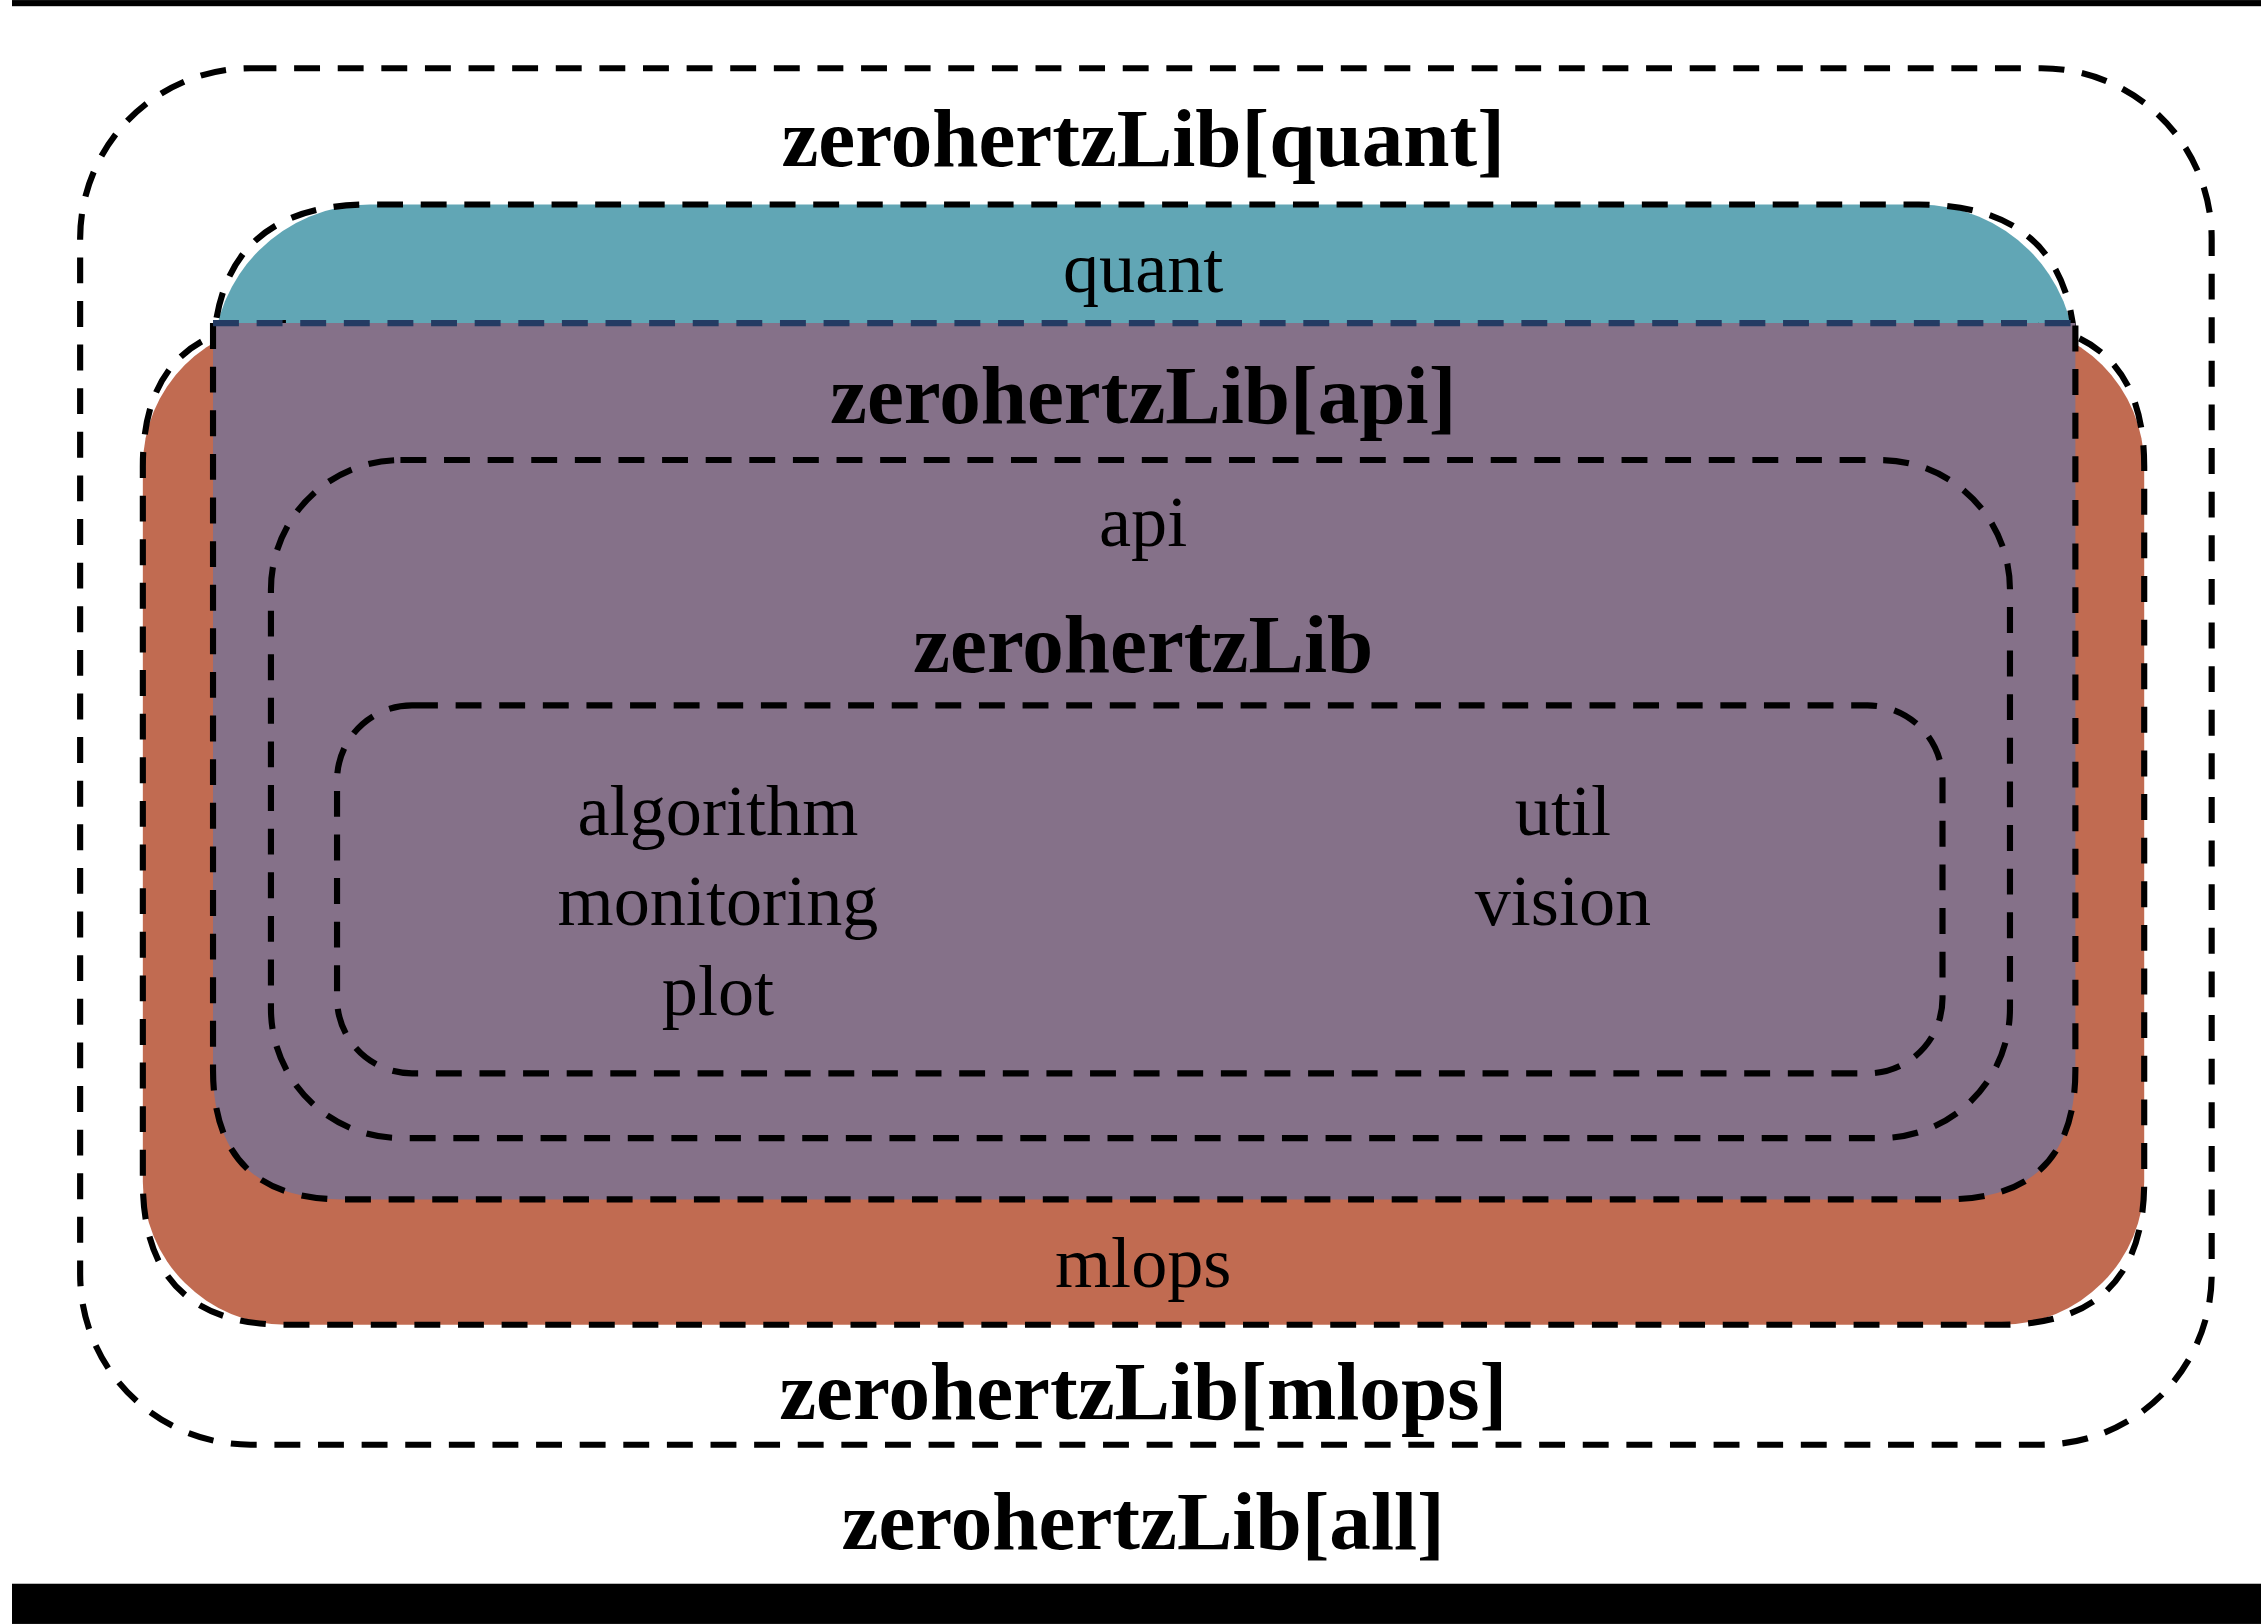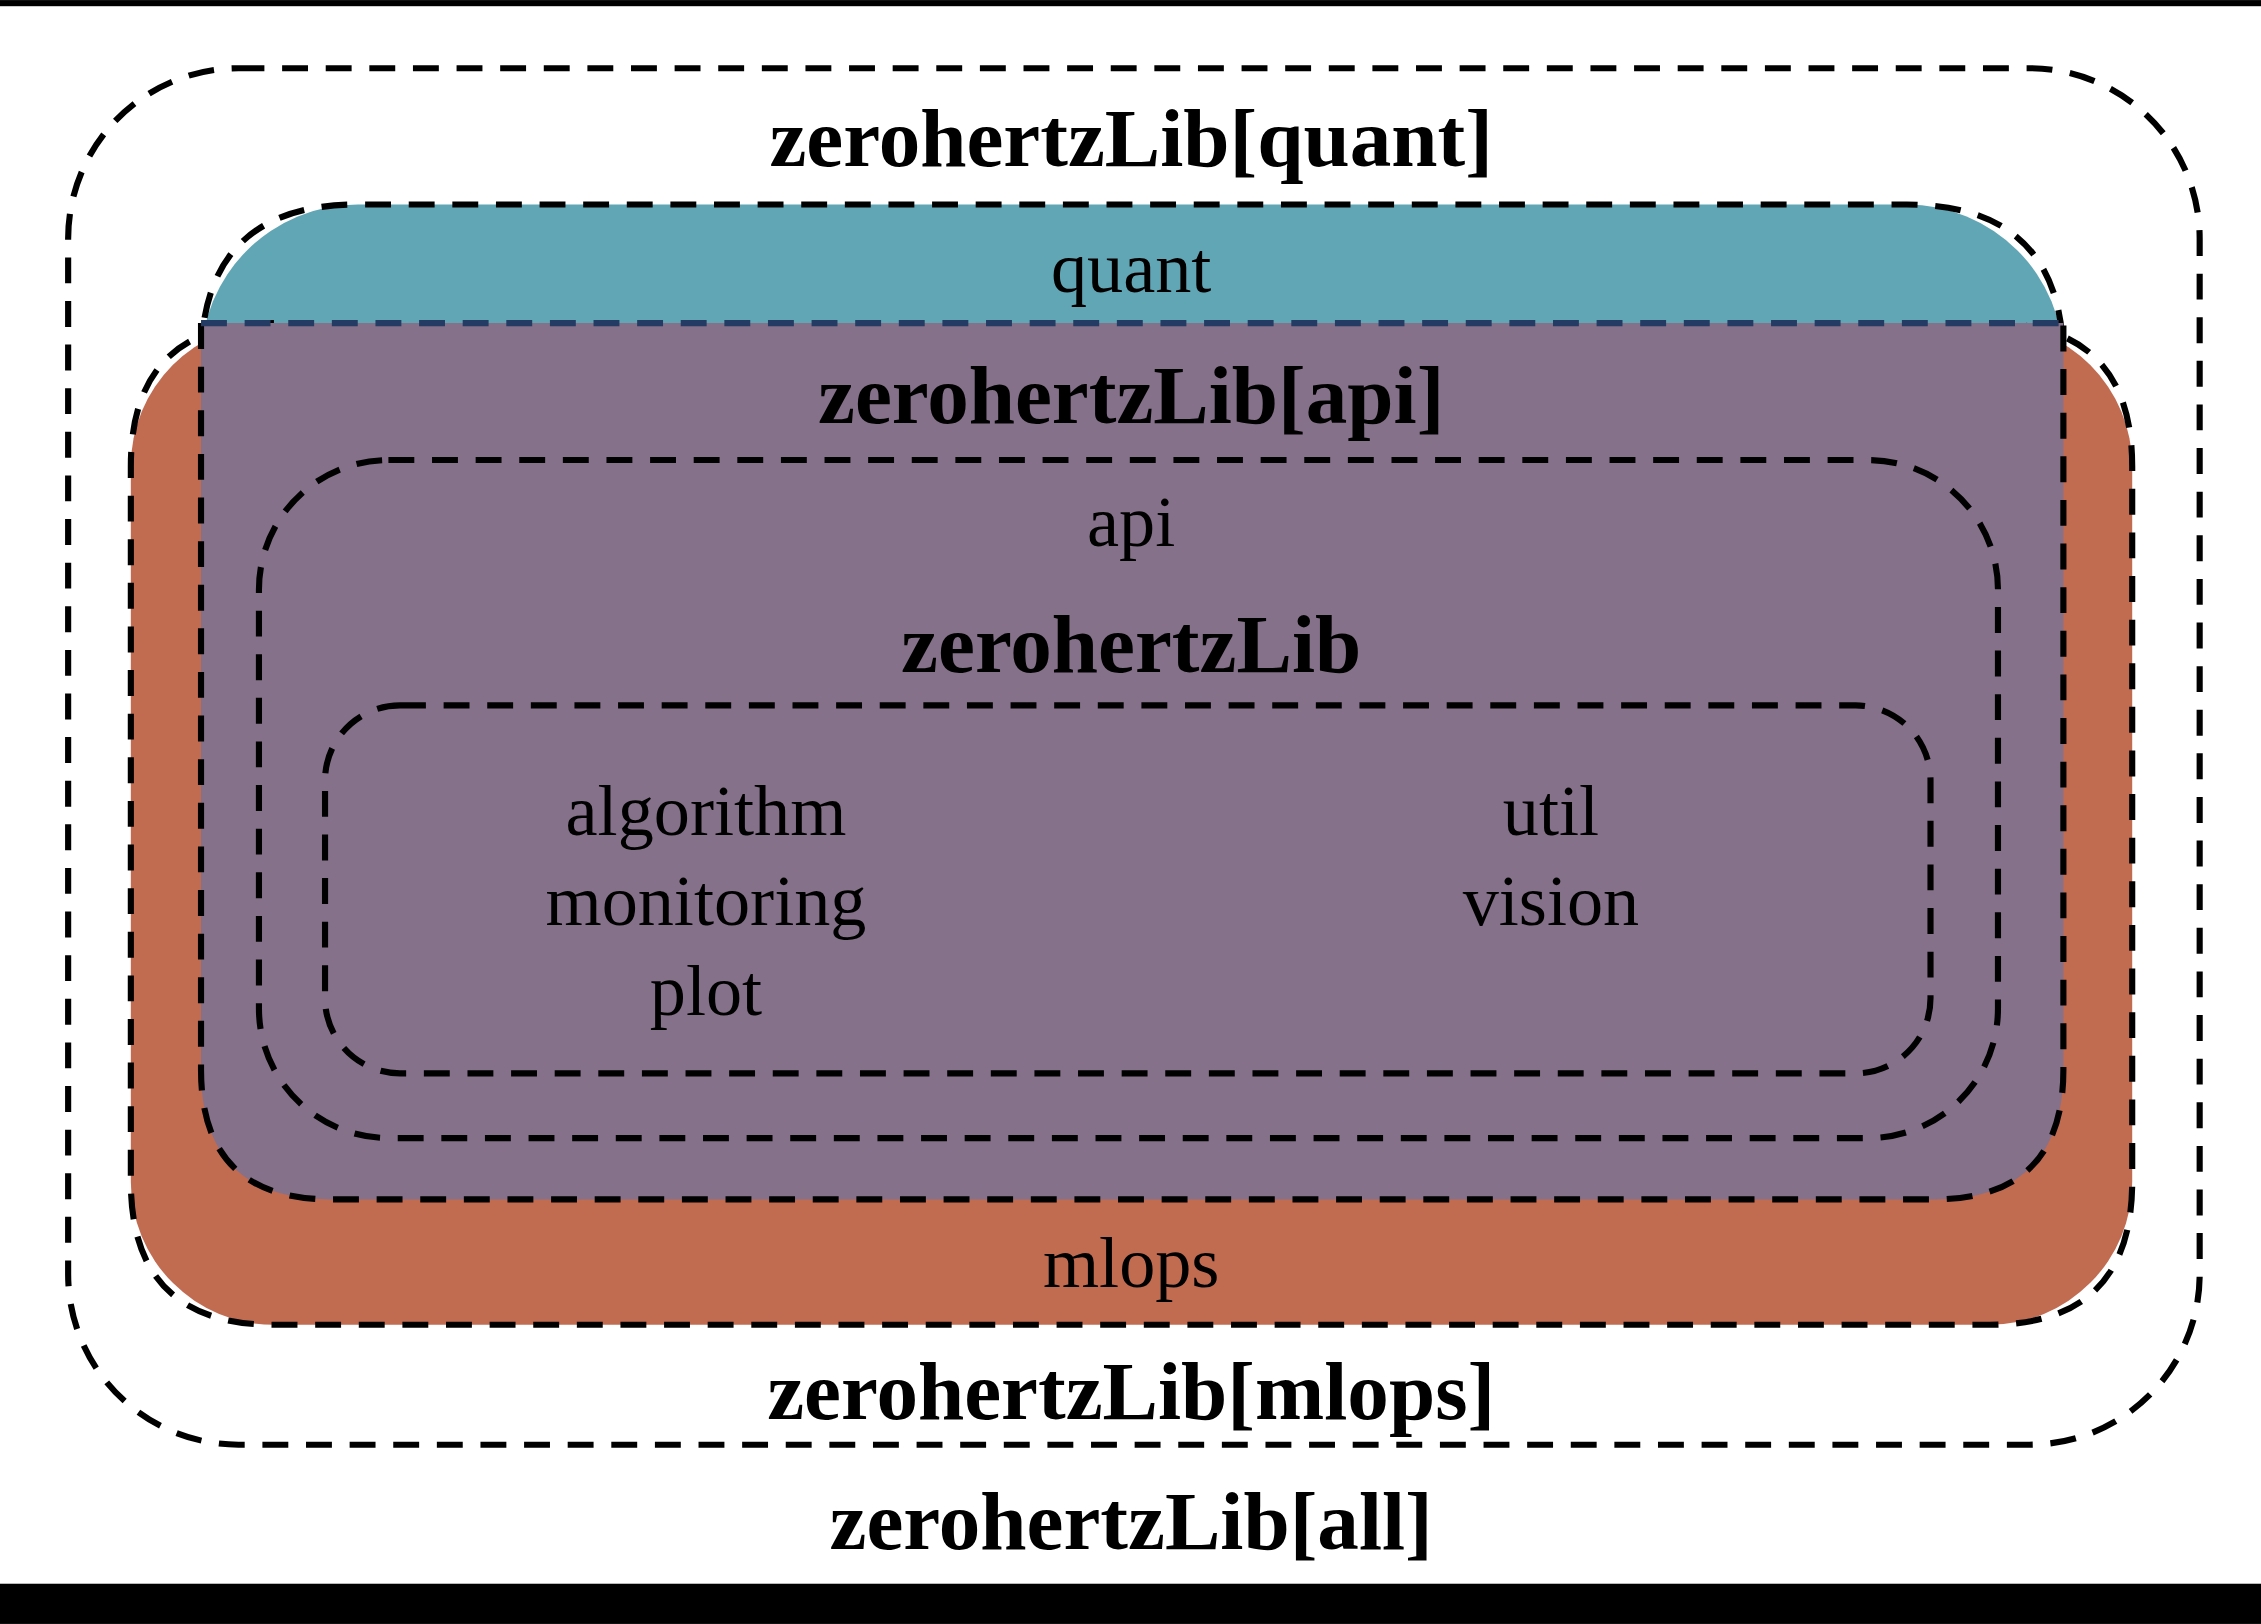--- a/index.html
+++ b/index.html
@@ -1,17 +1,17 @@
 <!DOCTYPE html>
 <html style="font-size:11px"><head>
 <meta charset="utf-8">
 <style>
   html, body { margin: 0; padding: 0; background: #ffffff; }
   body { width: 2261px; height: 1624px; position: relative; overflow: hidden; }
-  .stage { position: absolute; left: 0; top: 0; width: 1961px; height: 1624px; }
+  .stage { position: absolute; left: 0; top: 0; width: 1961px; height: 1624px; padding-left: 12px; }
   svg { display: block; }
   text {
     font-family: "Liberation Serif", "DejaVu Serif", serif;
     fill: #000000;
   }
   .lbl-bold  { font-size: 122px; font-weight: 700; }
   .lbl-reg   { font-size: 106px; font-weight: 400; }
   .dash      { fill: none; stroke-width: 9; stroke-dasharray: 38 26; }
 </style>
 </head>

